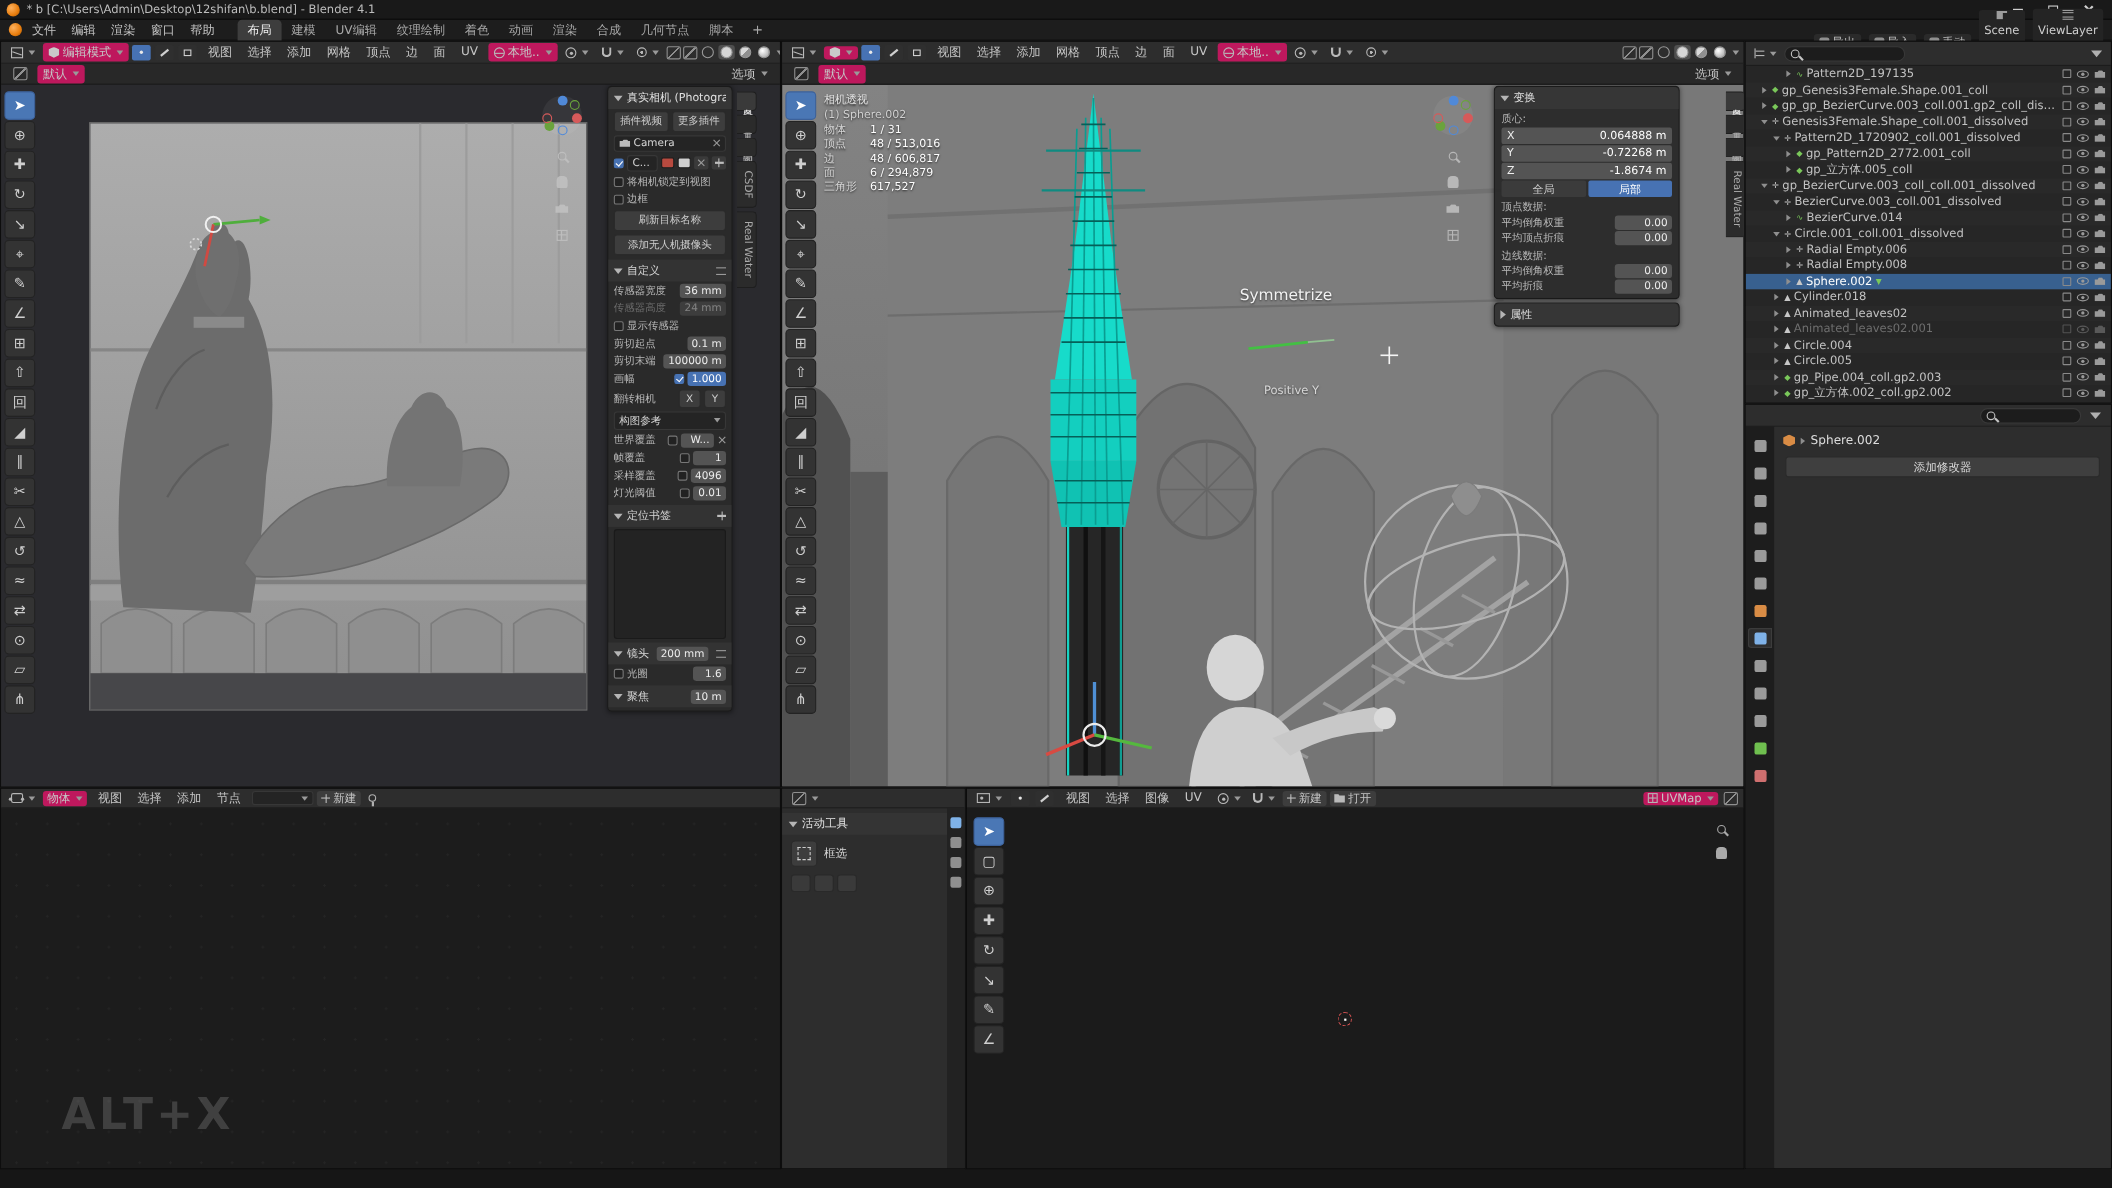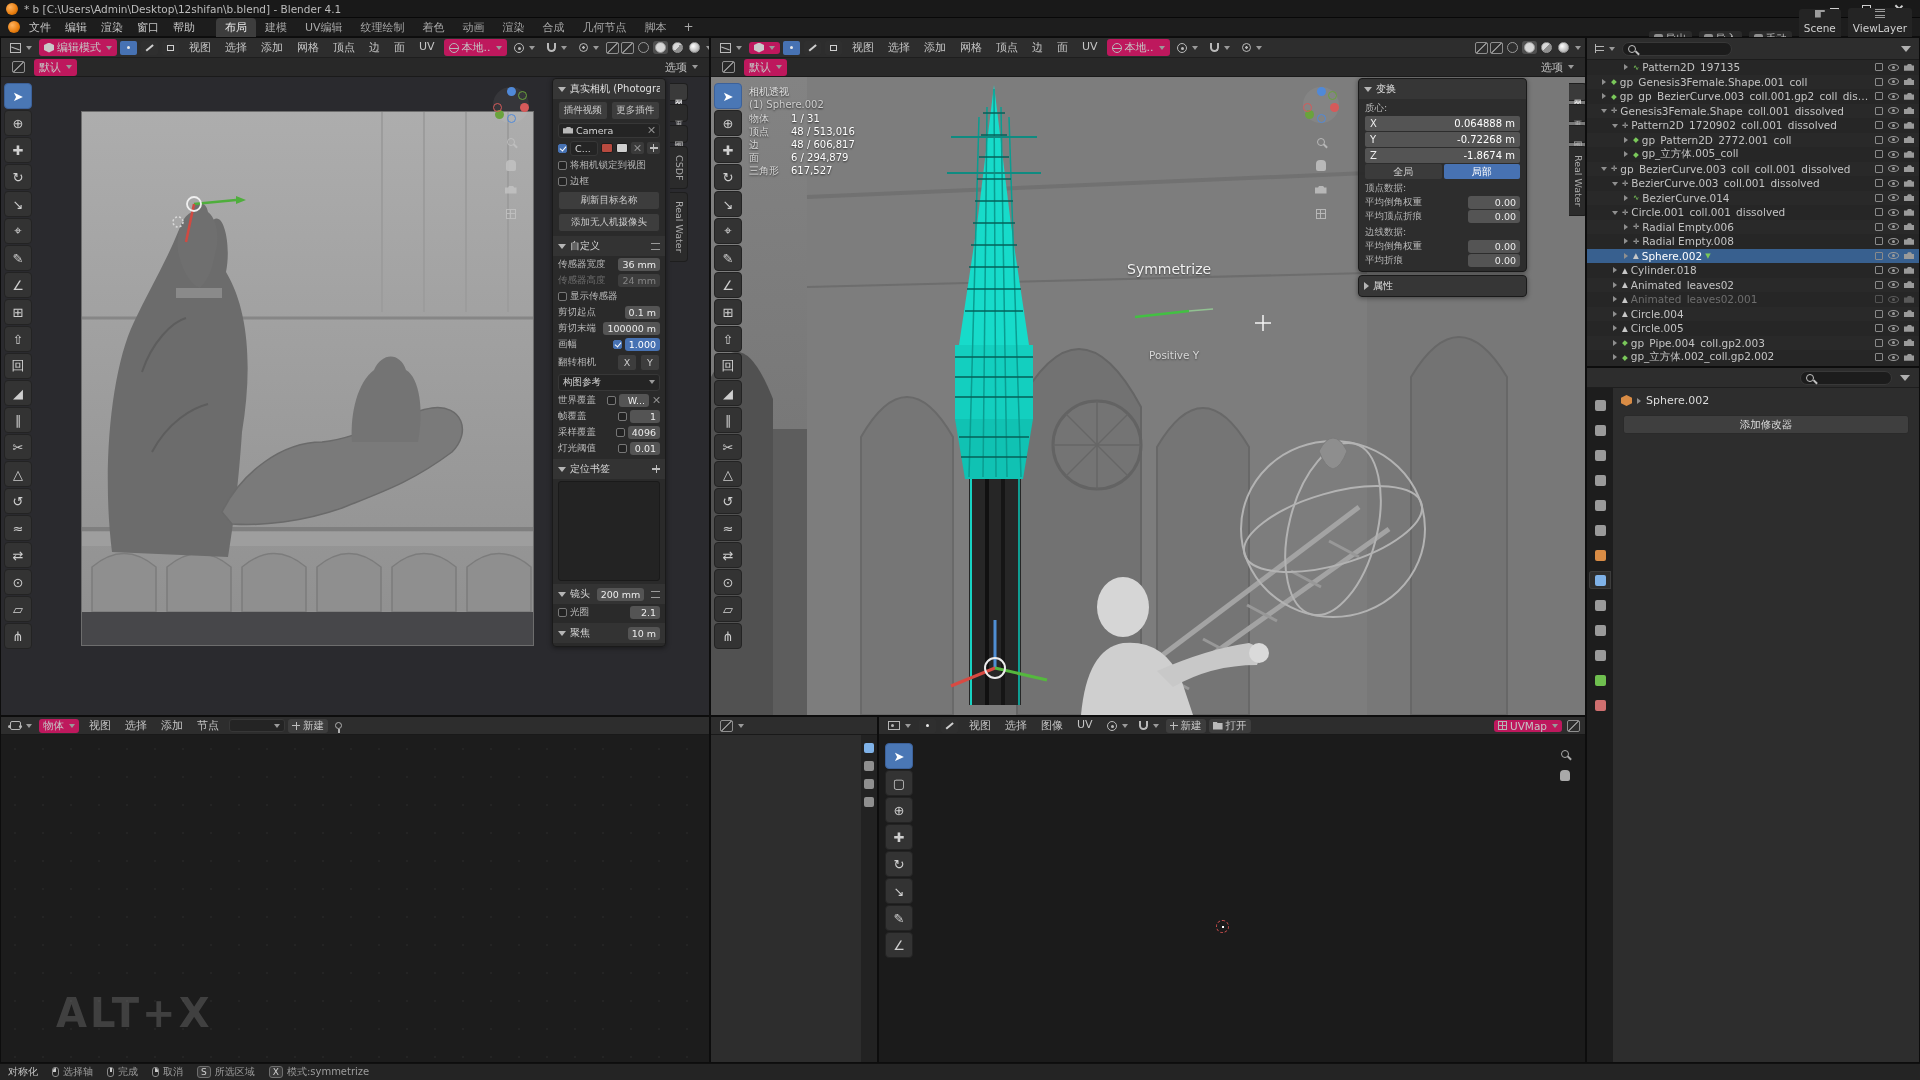--- a/index.html
+++ b/index.html
@@ -585,21 +585,21 @@
           <div class="list-box"></div>
           <div class="sub-hdr">
               <i class="tri-down"></i>
               <span>镜头</span>
               <span class="pval" style="margin-left:auto;">200 mm</span>
               <i class="burger"></i>
             </div>
           <div class="prow">
               <span class="chkbox"></span>
               <span class="plabel">光圈</span>
-              <span class="pval">2.1</span>
+              <span class="pval">1.6</span>
             </div>
           <div class="sub-hdr">
               <i class="tri-down"></i>
               <span>聚焦</span>
               <span class="pval" style="margin-left:auto;">10 m</span>
             </div>
         </aside>
       </div>
       <div class="ntabs" id="vpa-ntabs" style="left:669px;top:6px;">
           <span class="ntab active">条目</span>
@@ -1227,20 +1227,35 @@
     </div>
   </div>
 
   <div class="editor" id="tool-props" style="left:710px;top:716px;width:168px;height:347px;">
     <div class="sm-header">
       <span class="hbtn">
           <i class="ht-ic"></i>
           <i class="caret"></i>
         </span>
     </div>
+    <div class="tp-body">
+      <div class="tp-section">
+          <i class="tri-down"></i>
+          <span>活动工具</span>
+        </div>
+      <div class="tp-tool-row">
+        <span class="tp-tool-icon"></span>
+        <span class="tp-tool-label">框选</span>
+      </div>
+      <div class="tp-minis">
+        <span class="tp-mini"></span>
+        <span class="tp-mini"></span>
+        <span class="tp-mini"></span>
+      </div>
+    </div>
     <div class="tp-tabs">
       <span class="tp-tab active"></span>
       <span class="tp-tab"></span>
       <span class="tp-tab"></span>
       <span class="tp-tab"></span>
     </div>
   </div>
 
   <div class="editor" id="uv-editor" style="left:878px;top:716px;width:708px;height:347px;">
     <div class="sm-header">
@@ -1299,31 +1314,14 @@
       <div class="uv-cursor"></div>
       <span class="nav-ic uv-zoom">
           <i class="ic-mag"></i>
         </span>
       <span class="nav-ic uv-pan">
           <i class="ic-hand"></i>
         </span>
     </div>
   </div>
 
-  <div id="statusbar">
-    <span class="sb-op">对称化</span>
-    <span class="sb-item">
-        <i class="mouse lmb"></i>
-        <span>选择轴</span>
-      </span>
-    <span class="sb-item">
-        <i class="mouse mmb"></i>
-        <span>完成</span>
-      </span>
-    <span class="sb-item">
-        <i class="mouse rmb"></i>
-        <span>取消</span>
-      </span>
-    <span class="sb-key"><b>S</b><span>所选区域</span></span>
-    <span class="sb-key"><b>X</b><span>模式:symmetrize</span></span>
-  </div>
 
 </div>
 
 </body></html>

